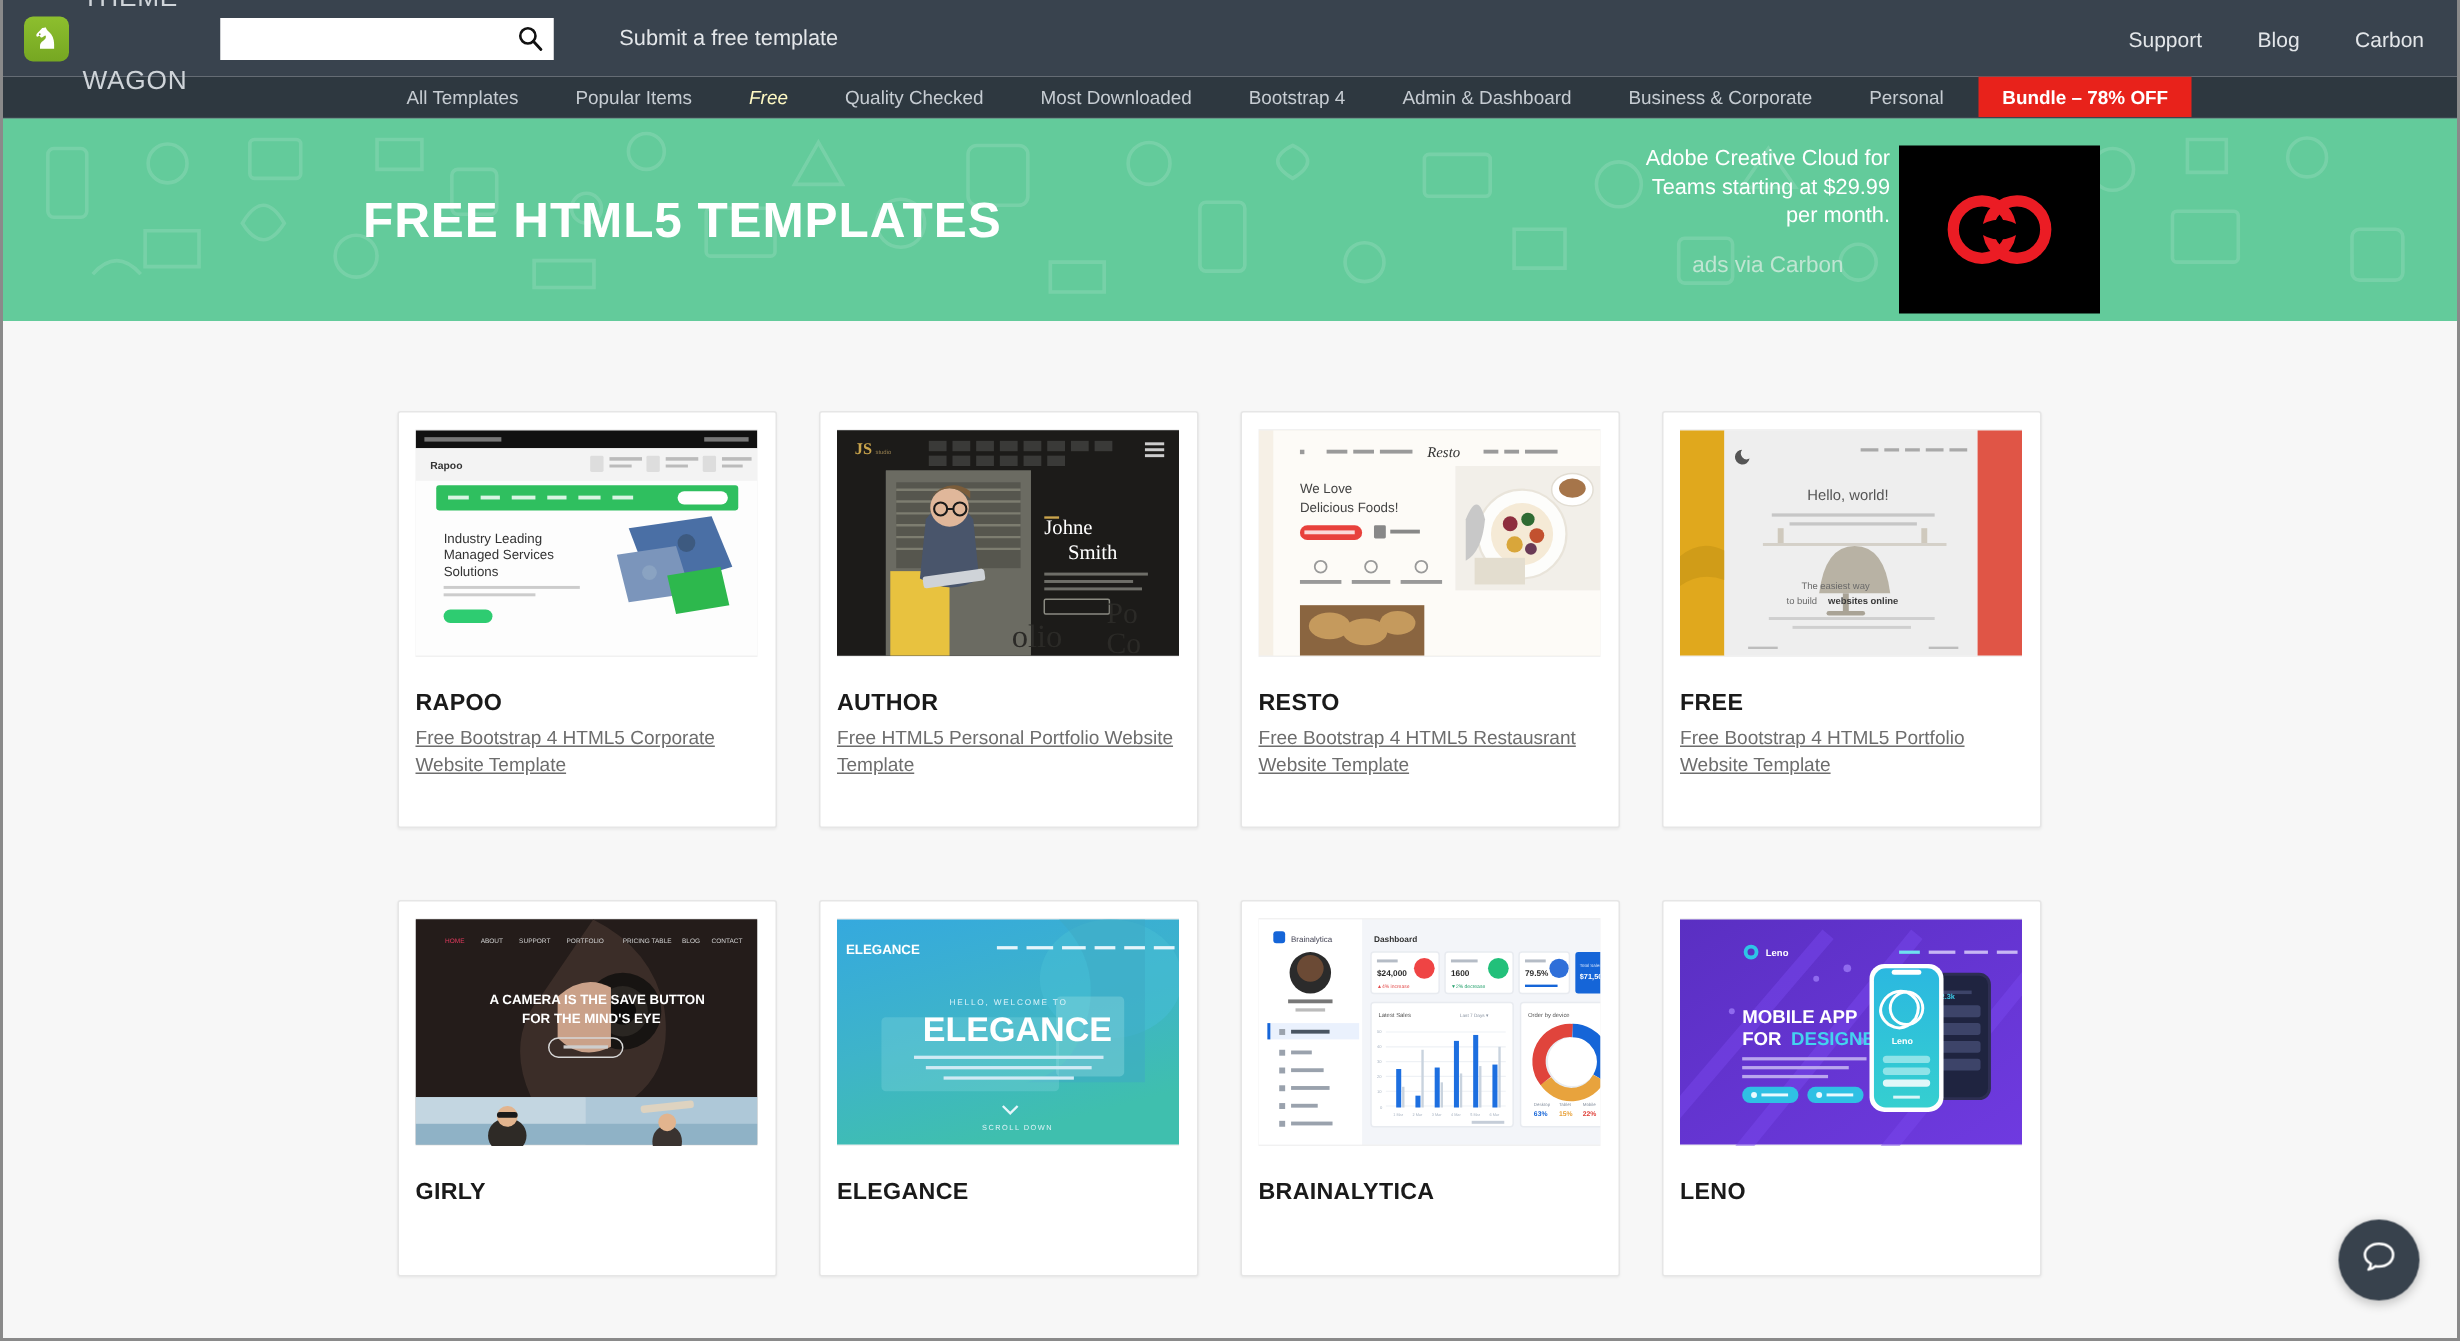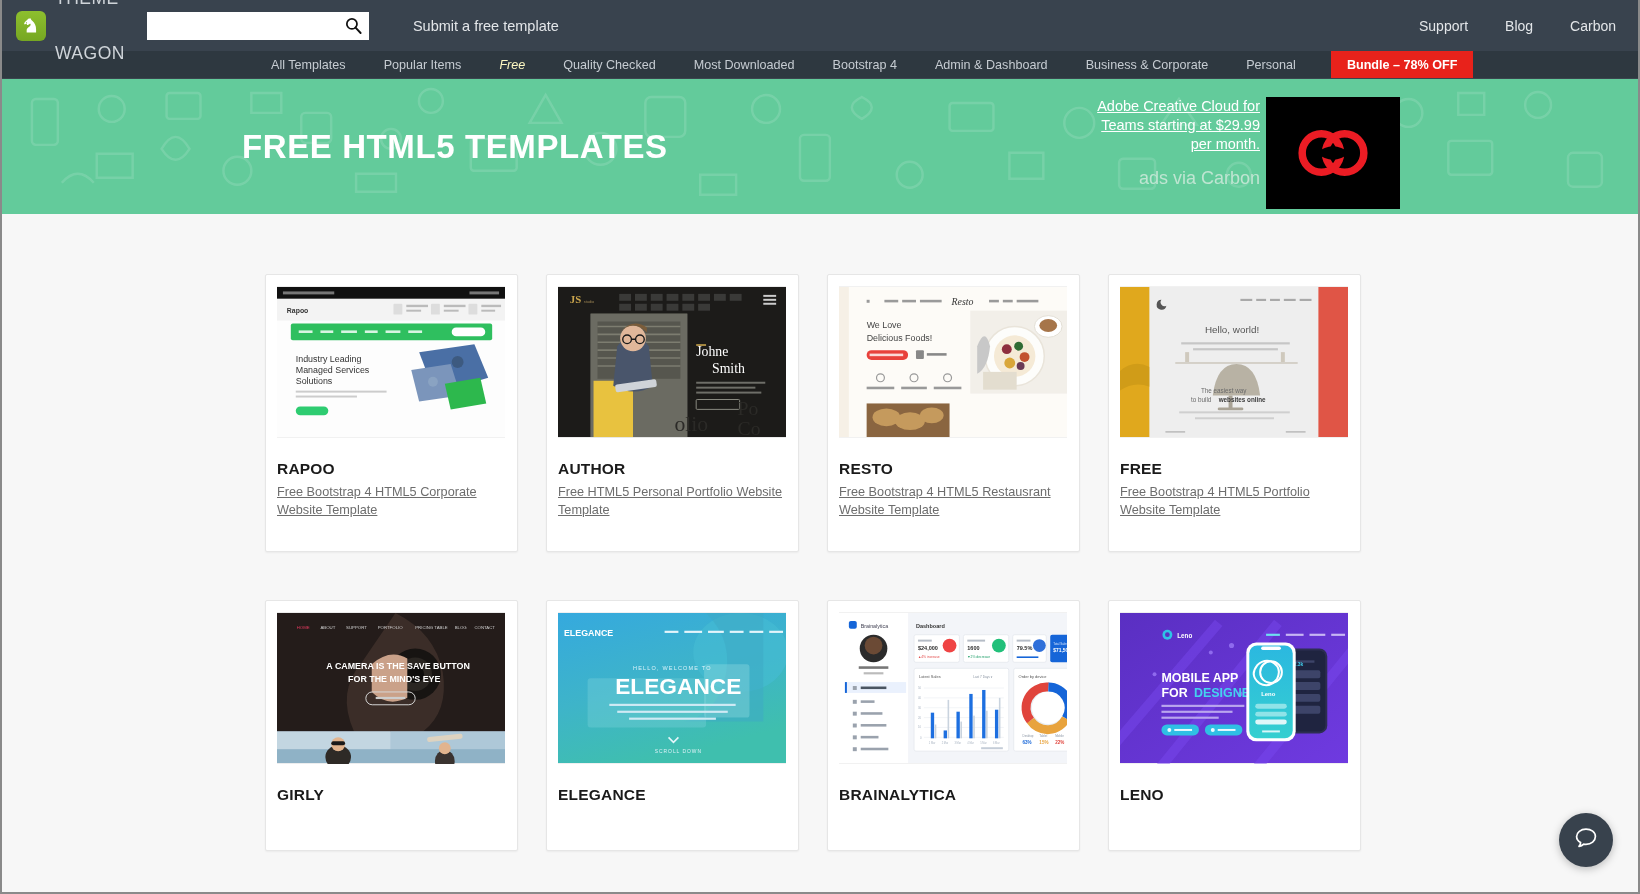--- a/index.html
+++ b/index.html
@@ -69,21 +69,21 @@
     border-bottom: 1px solid #3b454e;
   }
   .navbar a {
     color: #c6ccd2; font-size: 12.6px; text-decoration: none;
     display: flex; align-items: center; padding: 0 19px;
     cursor: pointer; white-space: nowrap;
   }
   .navbar a.active { color: #fef9c3; font-style: italic; }
   .navbar a.bundle {
     background: #e8221b; color: #fff; font-weight: bold;
-    padding: 0 16px; margin-left: 16px;
+    padding: 0 16px; margin-left: 4px;
   }
 
   
   .hero {
     height: 135px; background: #63cb9b;
     position: relative; overflow: hidden;
     display: flex; align-items: center;
   }
   .hero-pattern {
     position: absolute; inset: 0; opacity: 0.13;
@@ -92,22 +92,22 @@
     position: relative; z-index: 2;
     margin-left: 240px;
     color: #fff; font-size: 33px; font-weight: bold;
     letter-spacing: 0.6px;
   }
   .ad {
     position: absolute; right: 238px; top: 18px;
     z-index: 2; display: flex; align-items: flex-start; gap: 6px;
   }
   .ad-text { text-align: right; }
-  .ad-text .line { color: #fff; font-size: 14.5px; line-height: 1.32; text-decoration: underline; }
-  .ad-via { color: #bfe5d2; font-size: 18px; margin-top: 14px; cursor: pointer;}
+  .ad-text .line { color: #fff; font-size: 14.5px; line-height: 1.32; }
+  .ad-via { color: #bfe5d2; font-size: 15px; margin-top: 14px; cursor: pointer; text-align: center;}
   .ad-img {
     width: 134px; height: 112px; background: #000;
     display:flex; align-items:center; justify-content:center;
     cursor: pointer;
   }
 
   
   .content { background: #f7f7f7; padding-top: 60px; }
   .grid {
     width: 1110px; margin: 0 auto;

